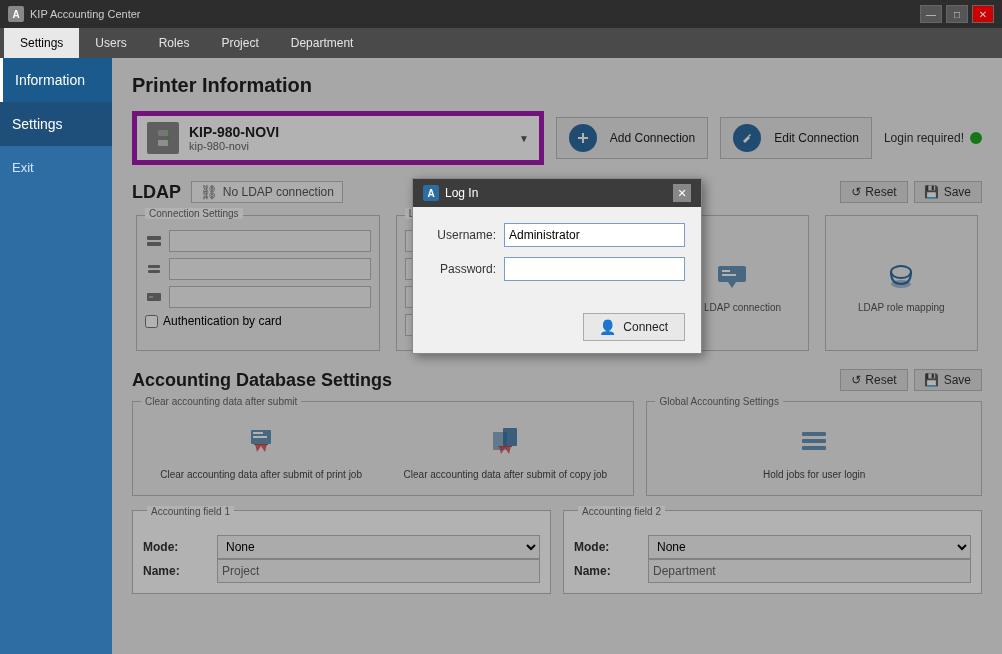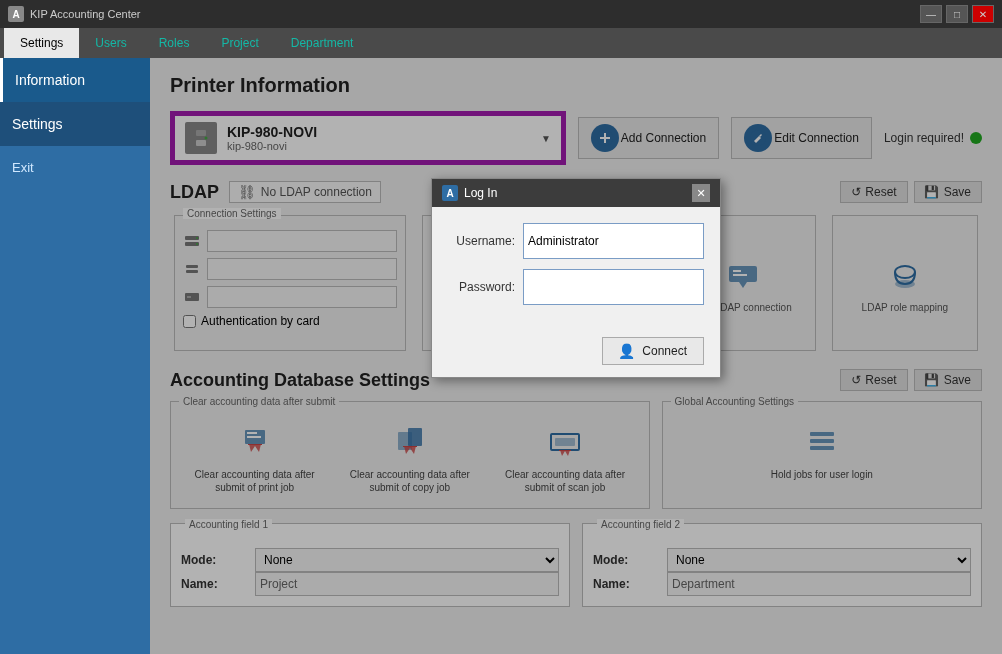--- a/index.html
+++ b/index.html
@@ -39,40 +39,40 @@
     
     .menu-bar {
       background: #4a4a4a;
       height: 30px;
       display: flex;
       align-items: center;
       padding: 0 4px;
     }
     .menu-tab {
       padding: 4px 16px;
-      color: #14b8a6;
+      color: #e5e5e5;
       font-size: 12px;
       cursor: pointer;
       height: 100%;
       display: flex; align-items: center;
     }
     .menu-tab.active {
       background: #e8e8e8;
       color: #000;
     }
 
     
     .app-body {
       display: flex;
       height: calc(654px - 58px);
     }
 
     
     .sidebar {
-      width: 150px;
+      width: 112px;
       background: #2e6da4;
       display: flex;
       flex-direction: column;
     }
     .sidebar-item {
       padding: 14px 12px;
       color: white;
       font-size: 14px;
       font-weight: 500;
       cursor: pointer;
@@ -132,21 +132,21 @@
     .printer-info-text { flex: 1; }
     .printer-name { font-size: 14px; font-weight: 600; color: #222; }
     .printer-hostname { font-size: 11px; color: #666; }
     .dropdown-arrow {
       color: #555;
       font-size: 10px;
     }
     .connection-btn {
       display: flex;
       align-items: center;
-      gap: 2px;
+      gap: 13px;
       padding: 6px 12px;
       background: #e8e8e8;
       border: 1px solid #bbb;
       cursor: pointer;
       font-size: 12px;
       color: #222;
     }
     .btn-icon {
       width: 28px; height: 28px;
       border-radius: 50%;
@@ -352,21 +352,21 @@
     }
     .dialog-label {
       width: 75px;
       font-size: 12px;
       color: #333;
       text-align: right;
       padding-right: 8px;
     }
     .dialog-input {
       flex: 1;
-      height: 36px;
+      height: 24px;
       border: 1px solid #7a9cc5;
       padding: 0 4px;
       font-size: 12px;
       background: white;
     }
     .dialog-footer {
       display: flex;
       justify-content: flex-end;
       padding: 6px 16px 12px;
     }
@@ -611,31 +611,20 @@
             <div class="clear-icon">
               <svg width="36" height="36" viewBox="0 0 36 36">
                 <rect x="6" y="8" width="14" height="18" rx="1" fill="#2e6da4" opacity="0.5"></rect>
                 <rect x="16" y="4" width="14" height="18" rx="1" fill="#2e6da4" opacity="0.8"></rect>
                 <path d="M12 22 L14 30 L18 24 L22 30 L24 22 Z" fill="#c44" opacity="0.8"></path>
                 <rect x="11" y="22" width="14" height="1" fill="#c44"></rect>
               </svg>
             </div>
             <span class="clear-label">Clear accounting data after submit of copy job</span>
           </div>
-          <div class="clear-data-item">
-            <div class="clear-icon">
-              <svg width="36" height="36" viewBox="0 0 36 36">
-                <rect x="4" y="10" width="28" height="16" rx="1" fill="none" stroke="#2e6da4" stroke-width="2"></rect>
-                <rect x="8" y="14" width="20" height="8" rx="1" fill="#2e6da4" opacity="0.4"></rect>
-                <path d="M13 26 L15 32 L18 27 L21 32 L23 26 Z" fill="#c44" opacity="0.8"></path>
-                <rect x="12" y="26" width="12" height="1" fill="#c44"></rect>
-              </svg>
-            </div>
-            <span class="clear-label">Clear accounting data after submit of scan job</span>
-          </div>
         </div>
       </div>
 
       <div style="flex:2; border:1px solid #bbb;">
         <span style="position:relative; top:-8px; left:8px; background:#f0f0f0; padding:0 4px; font-size:10px; color:#666; display:inline-block;">Global Accounting Settings</span>
         <div style="display:flex; padding:0 6px 8px;">
           <div class="global-item">
             <div class="clear-icon">
               <svg width="36" height="36" viewBox="0 0 36 36">
                 <rect x="6" y="8" width="24" height="4" rx="1" fill="#2e6da4" opacity="0.7"></rect>

